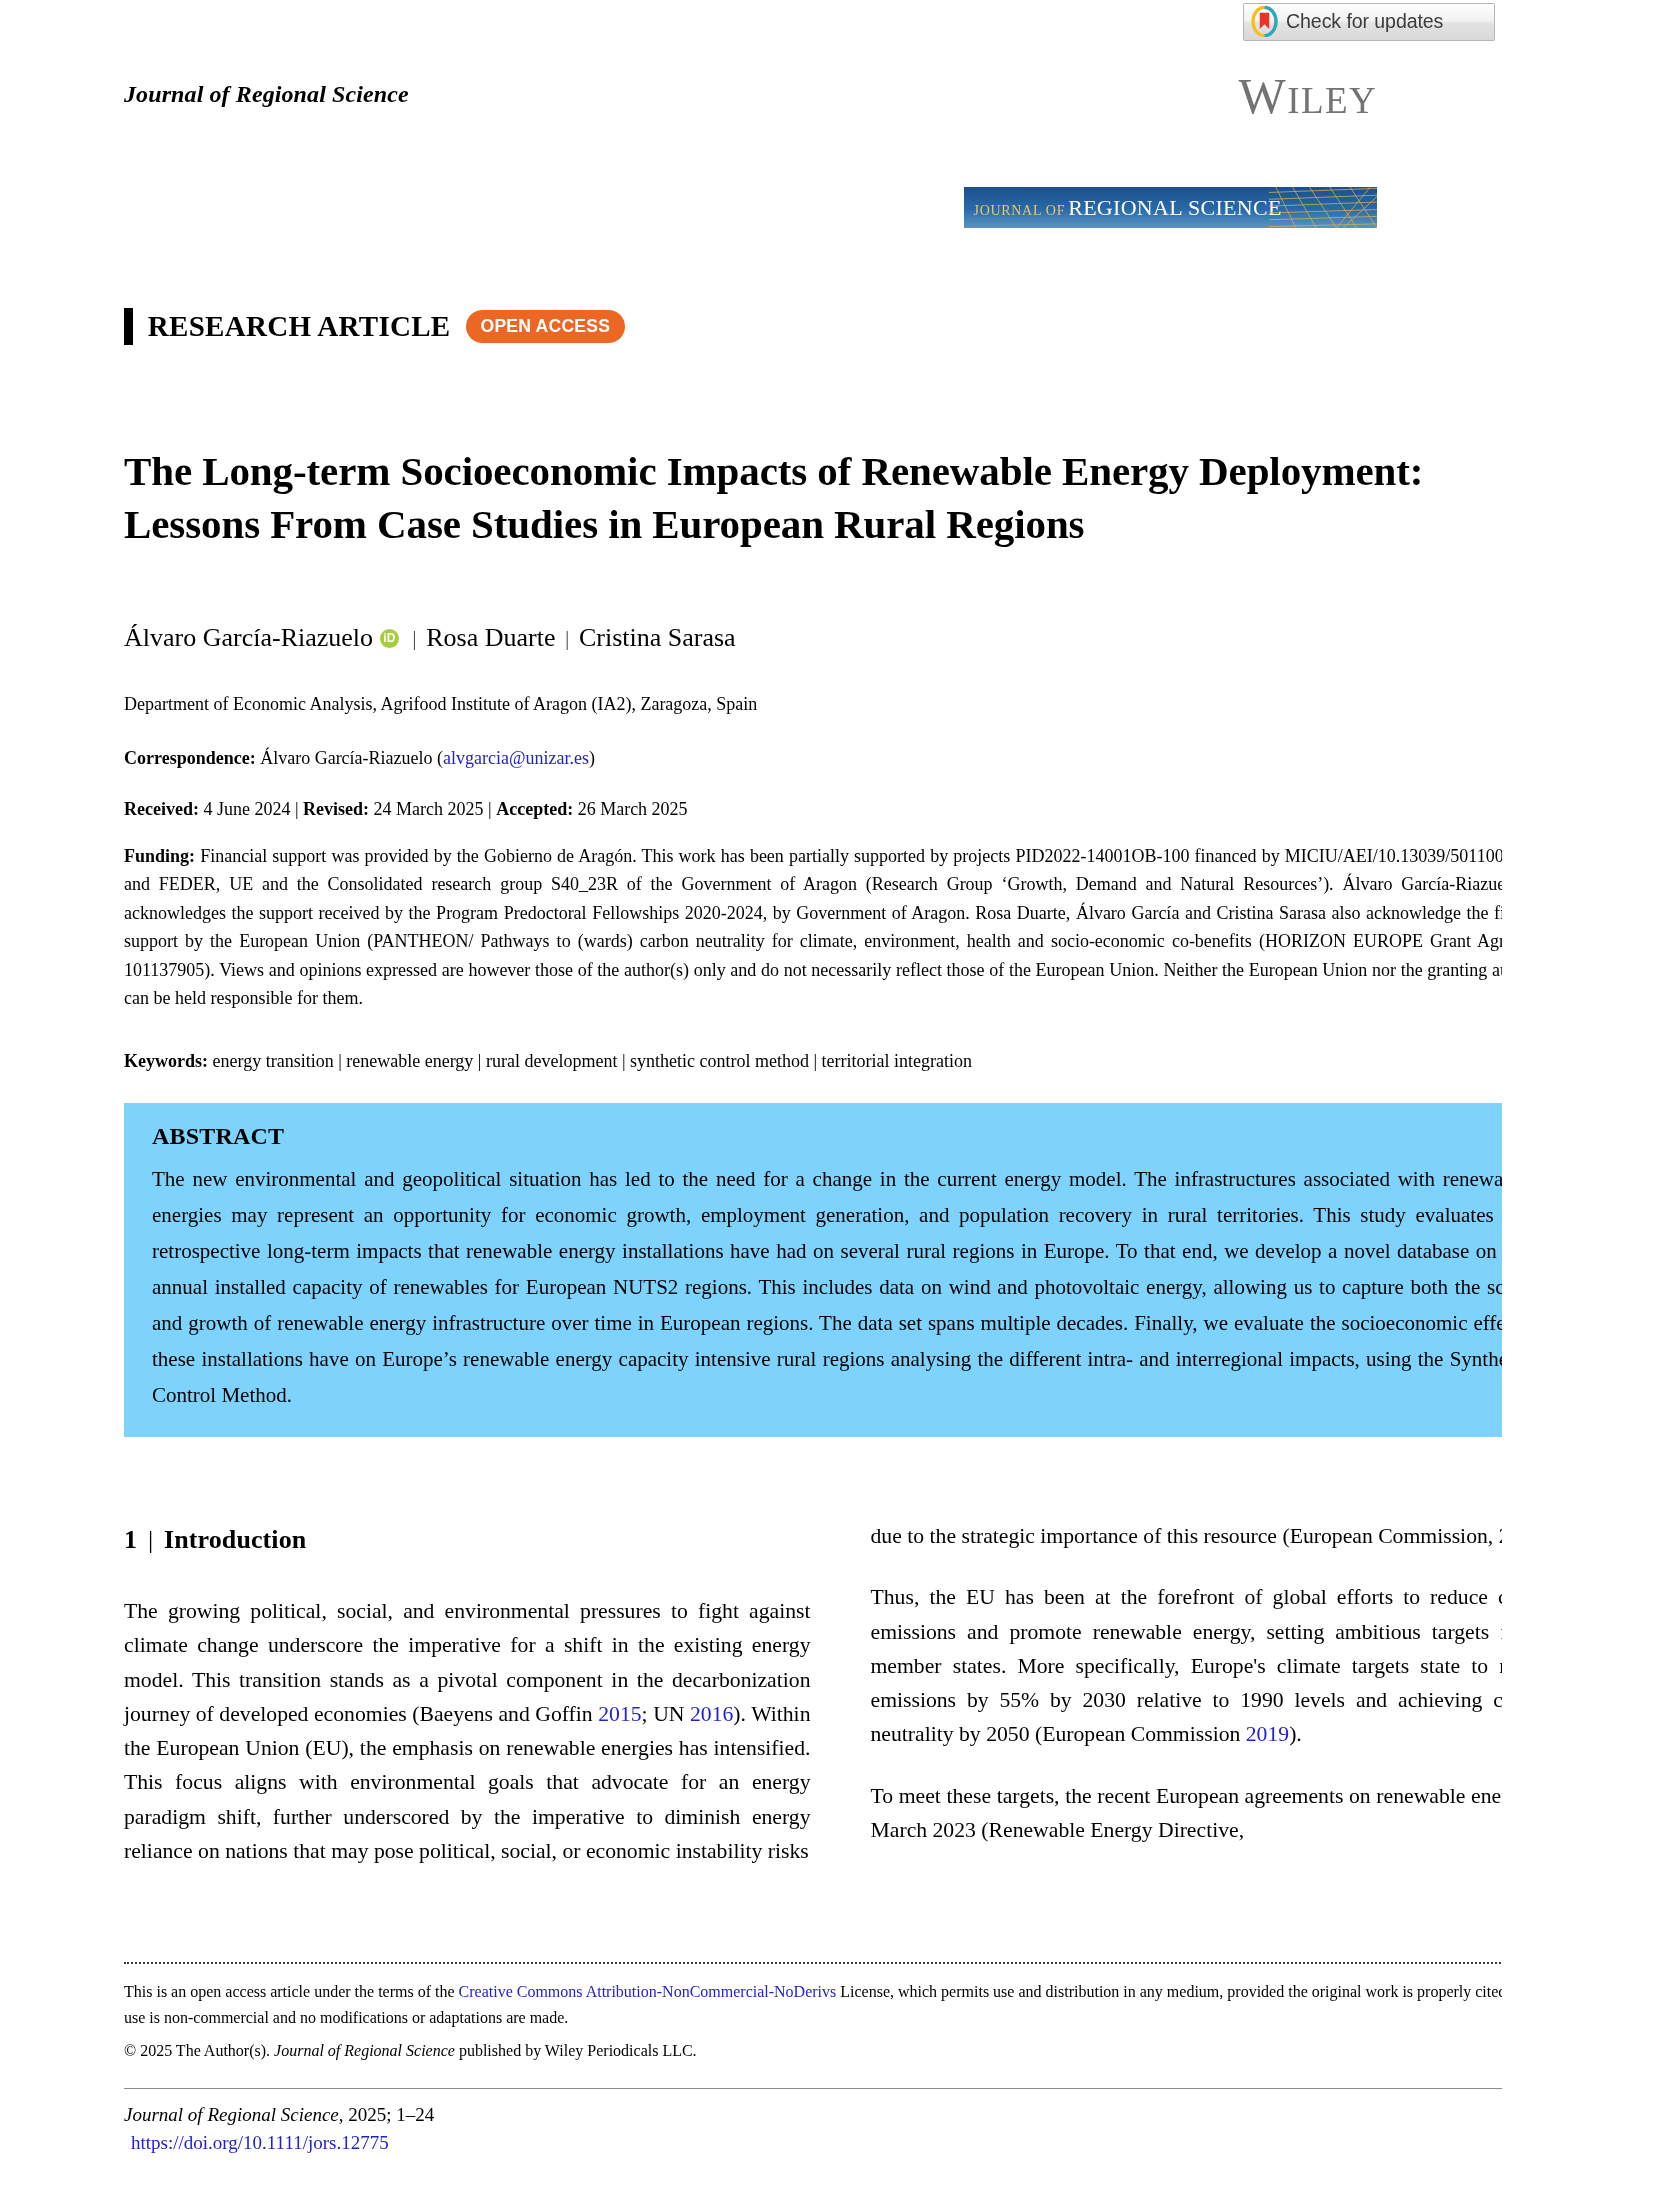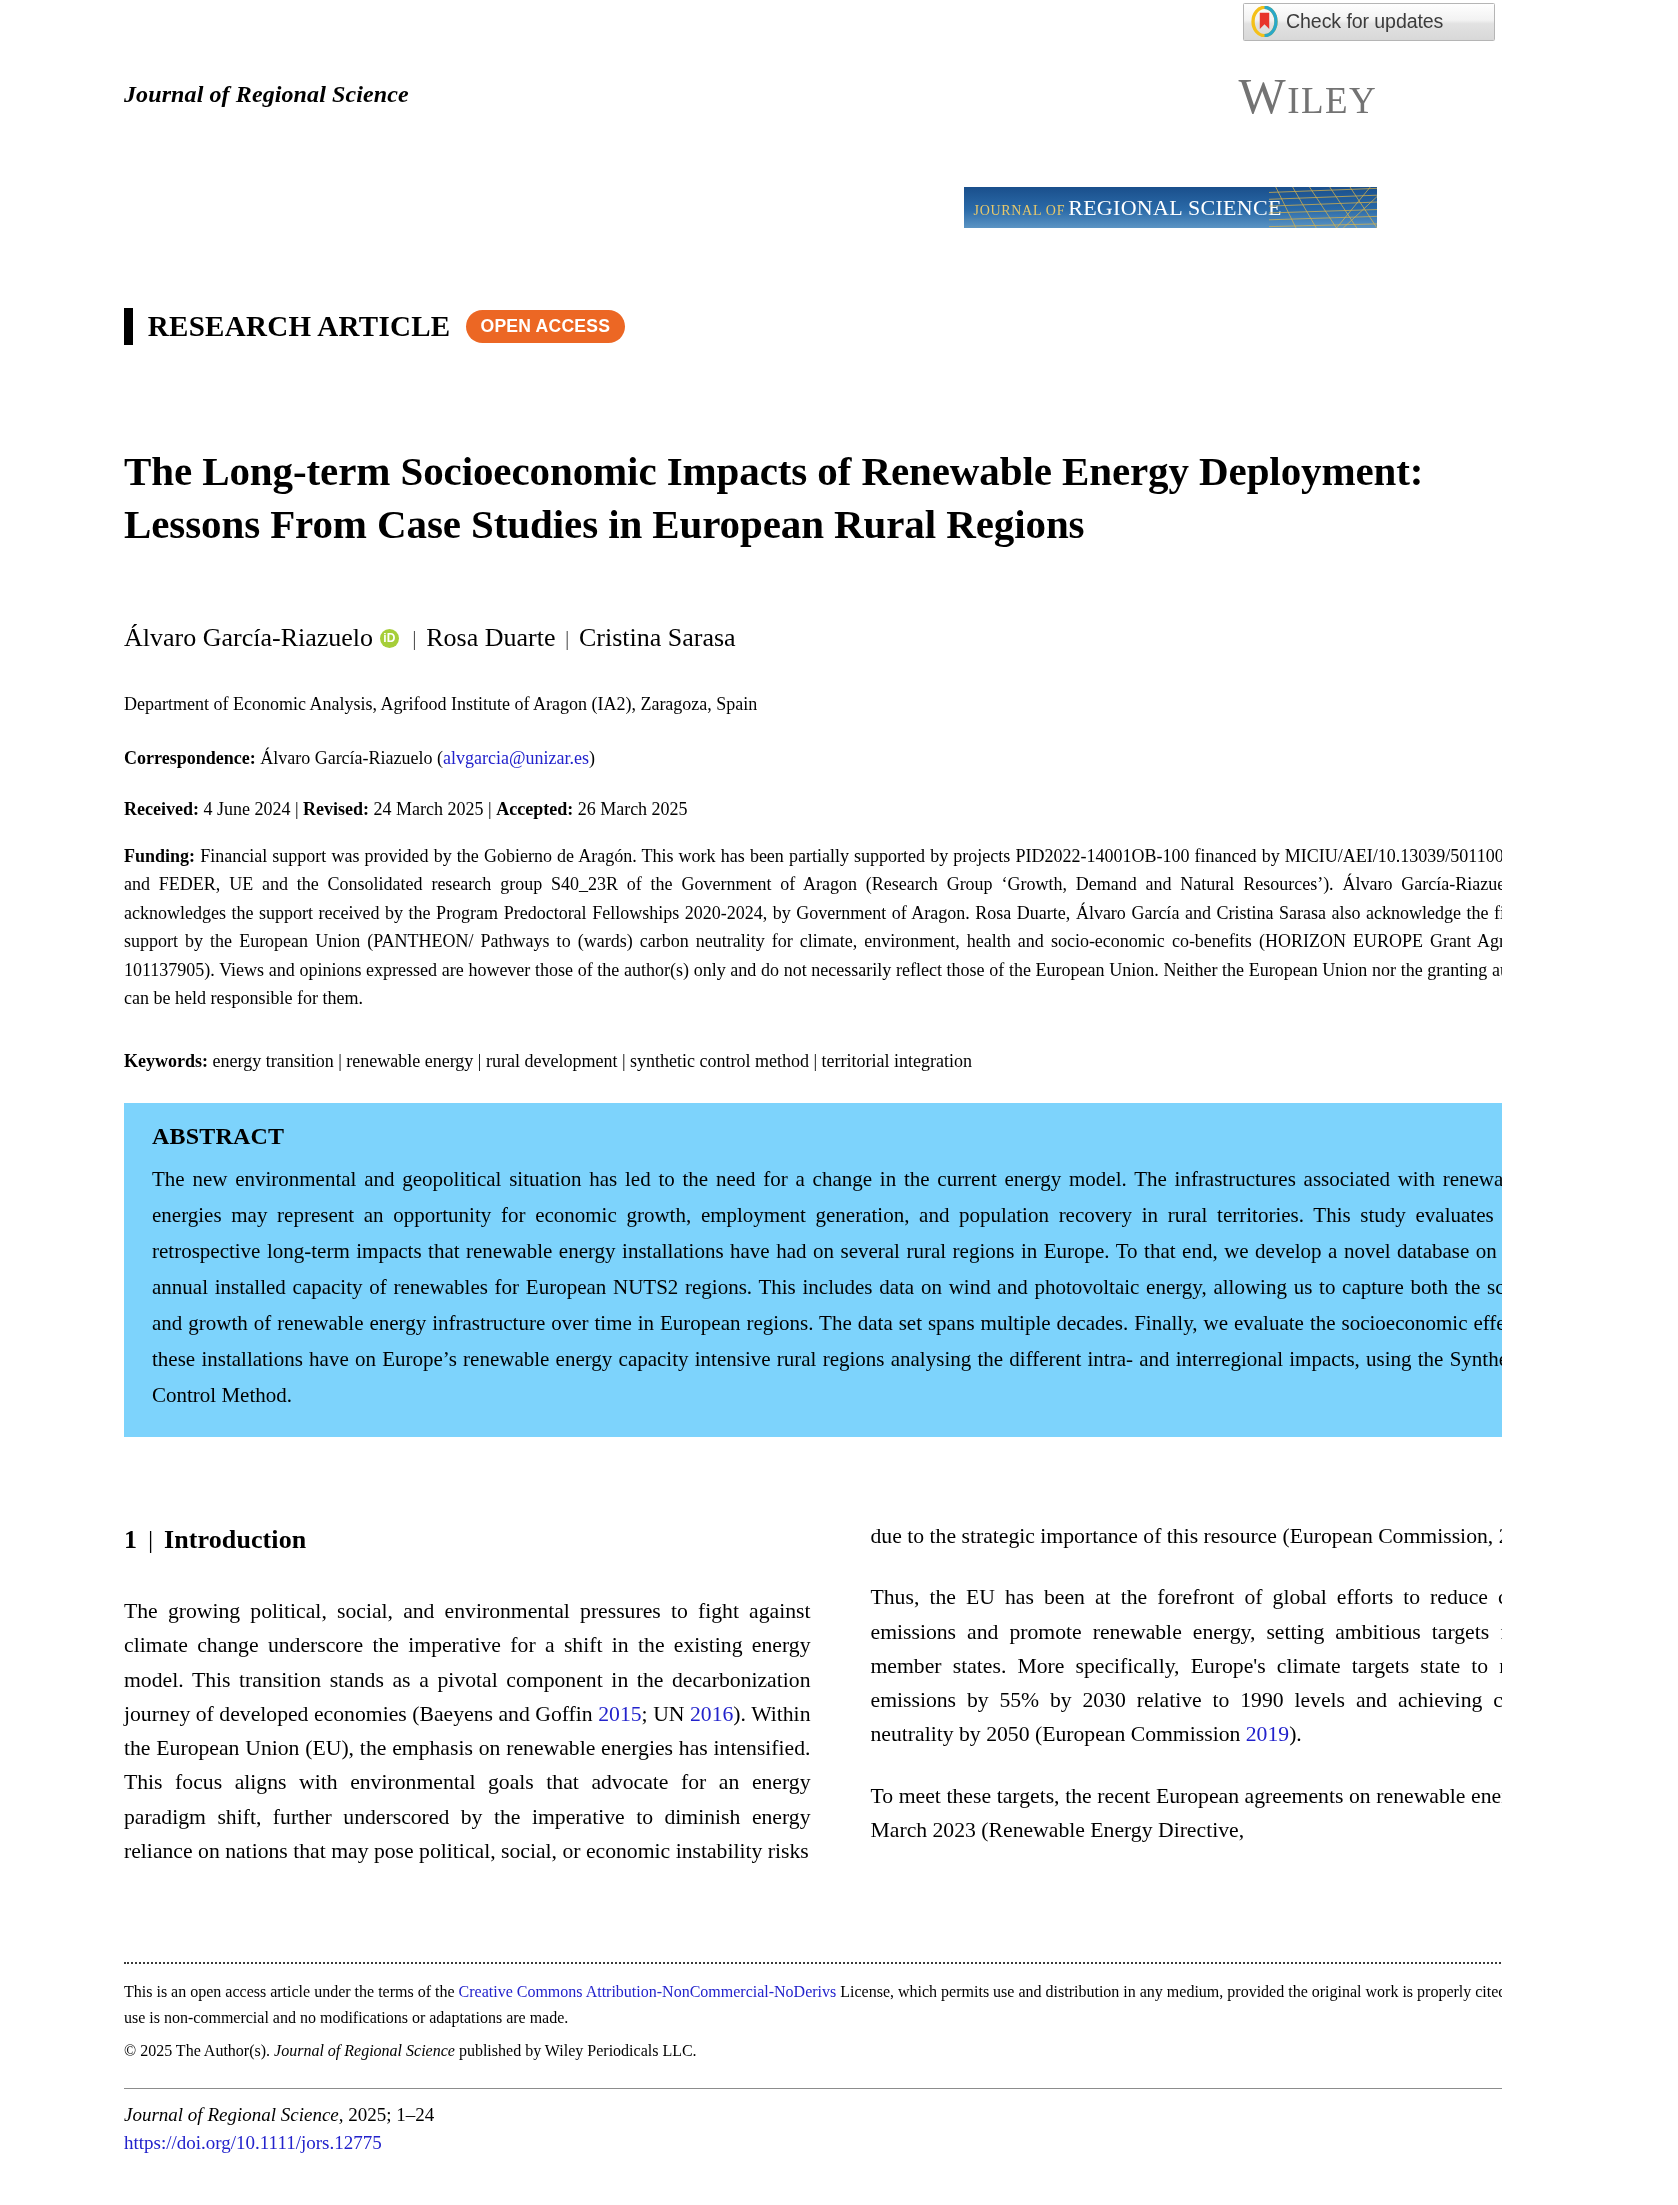--- a/index.html
+++ b/index.html
@@ -293,20 +293,21 @@
     justify-content: space-between;
     align-items: flex-start;
     font-size: 19px;
   }
   .bottom-left i { font-style: italic; }
   .doi {
     display: block;
     margin-top: 6px;
     color: #2222cc;
     text-decoration: none;
+    margin-left: 7px;
   }
   .pagenum { font-size: 20px; }
 </style>
 </head>
 <body>
 
 <div class="page">
 
   <div class="crossmark">
     <span class="crossmark-logo">

